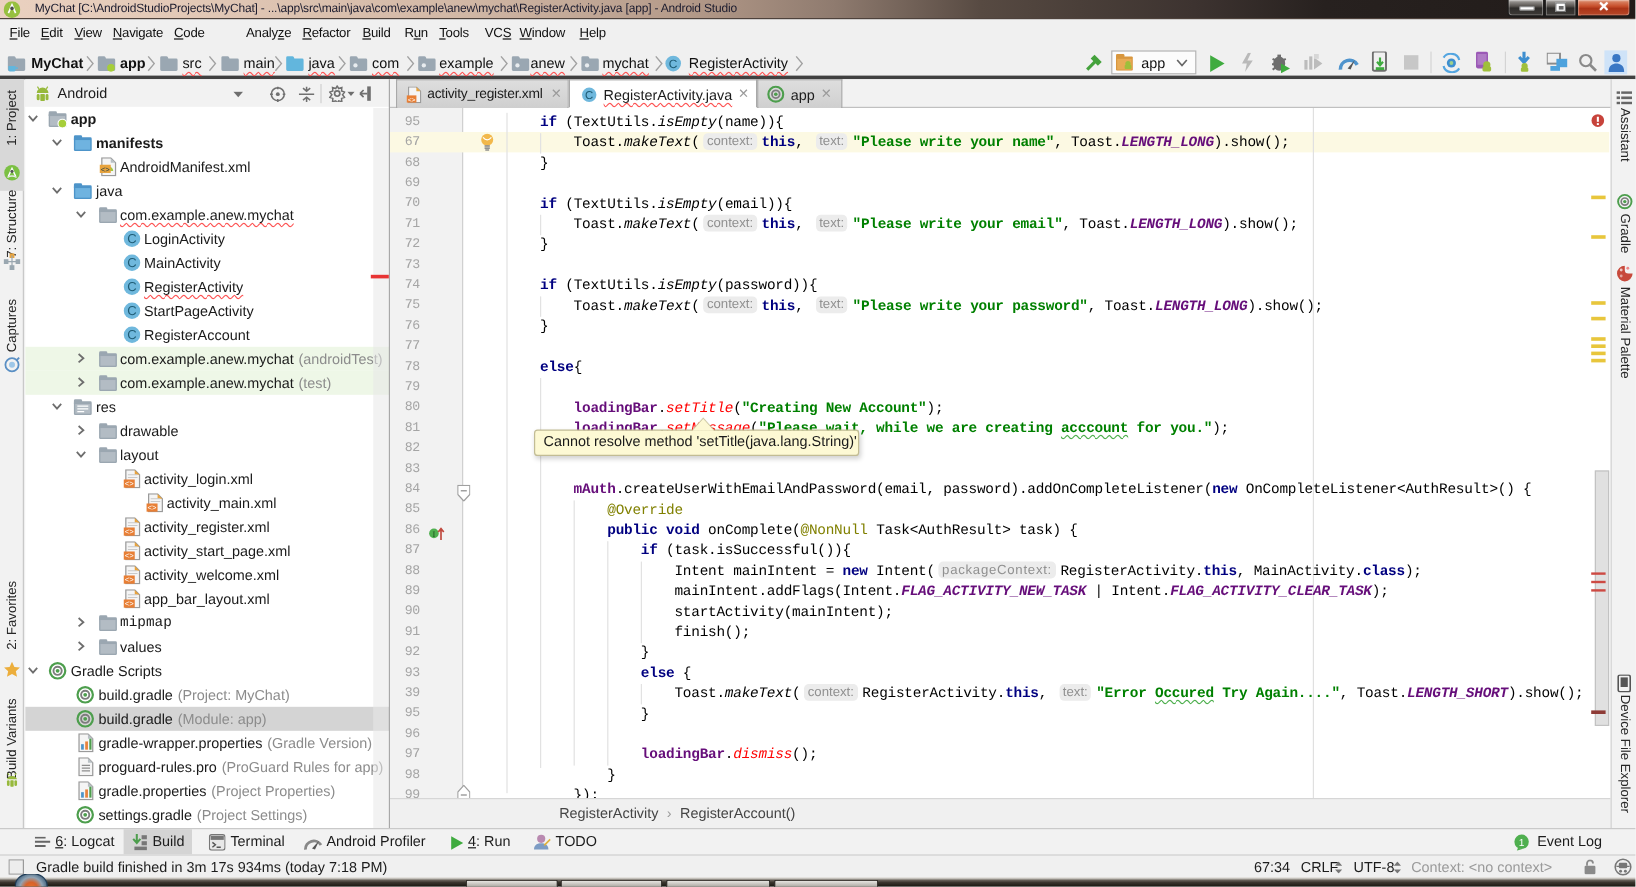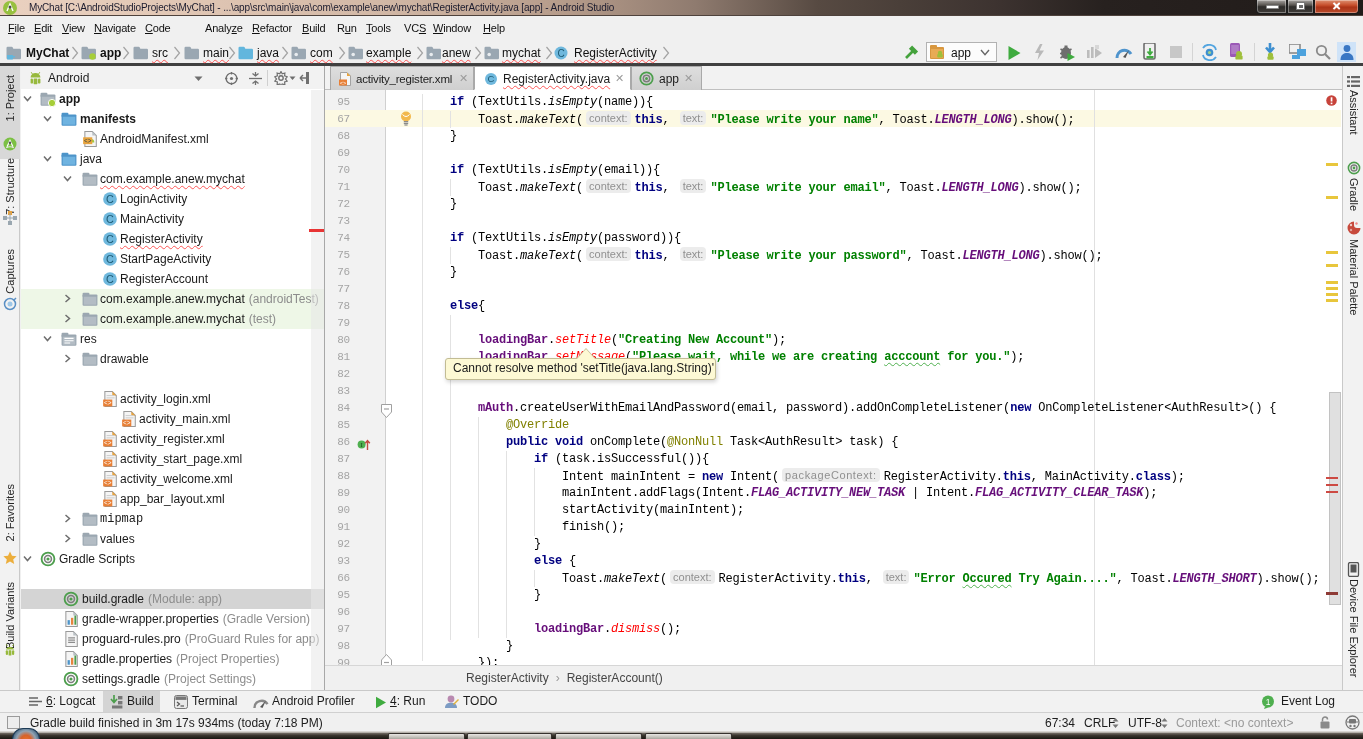--- a/index.html
+++ b/index.html
@@ -547,20 +547,31 @@
       <svg class="chevt" style="left:41px" width="11" height="11" viewBox="0 0 11 11">
         <path d="M3.5 2 L7.5 5.5 L3.5 9" stroke="#6e6e6e" stroke-width="1.5" fill="none"></path>
       </svg>
       <svg class="treeicon" style="left:61px" width="14" height="14" viewBox="0 0 14 14">
         <rect x="0.5" y="1.5" width="6" height="4" rx="1" fill="#9ba7b1"></rect>
         <rect x="0.5" y="3" width="13" height="10" rx="1" fill="#9ba7b1"></rect>
         <rect x="1.5" y="5" width="11" height="7" fill="#b3bcc4"></rect>
       </svg>
       <span class="" style="position:absolute;left:79px;">drawable</span>
     </div>
+  <div class="row" style="top:280px;">
+      <svg class="chevt" style="left:41px" width="11" height="11" viewBox="0 0 11 11">
+        <path d="M2 3.5 L5.5 7.5 L9 3.5" stroke="#6e6e6e" stroke-width="1.5" fill="none"></path>
+      </svg>
+      <svg class="treeicon" style="left:61px" width="14" height="14" viewBox="0 0 14 14">
+        <rect x="0.5" y="1.5" width="6" height="4" rx="1" fill="#9ba7b1"></rect>
+        <rect x="0.5" y="3" width="13" height="10" rx="1" fill="#9ba7b1"></rect>
+        <rect x="1.5" y="5" width="11" height="7" fill="#b3bcc4"></rect>
+      </svg>
+      <span class="" style="position:absolute;left:79px;">layout</span>
+    </div>
   <div class="row" style="top:300px;">
       <svg class="treeicon" style="left:81px" width="14" height="14" viewBox="0 0 14 14">
         <path d="M2.5 0.5 H9 L12.5 4 V13.5 H2.5 Z" fill="#f5f5f5" stroke="#9a9a9a" stroke-width="0.9"></path>
         <path d="M9 0.5 L12.5 4 H9 Z" fill="#e8a33d"></path>
         <path d="M4 4 H11 M4 6 H11" stroke="#c9c9c9" stroke-width="0.8"></path>
         <rect x="1" y="7.5" width="8" height="6" fill="#e87f35"></rect>
         <text x="5" y="12.6" font-size="5.5" text-anchor="middle" fill="#fff" font-family="Liberation Mono">&lt;&gt;</text>
       </svg>
       <span class="" style="position:absolute;left:99px;">activity_login.xml</span>
     </div>
@@ -639,20 +650,28 @@
   <div class="row" style="top:460px;">
       <svg class="chevt" style="left:1px" width="11" height="11" viewBox="0 0 11 11">
         <path d="M2 3.5 L5.5 7.5 L9 3.5" stroke="#6e6e6e" stroke-width="1.5" fill="none"></path>
       </svg>
       <svg class="treeicon" style="left:19px" width="14" height="14" viewBox="0 0 14 14">
         <circle cx="7" cy="7" r="5.6" fill="none" stroke="#4d9e4d" stroke-width="1.6"></circle>
         <circle cx="7" cy="7" r="3" fill="none" stroke="#7d7d7d" stroke-width="1.4"></circle>
         <circle cx="7" cy="7" r="1.4" fill="#4d9e4d"></circle>
       </svg>
       <span class="" style="position:absolute;left:38px;">Gradle Scripts</span>
+    </div>
+  <div class="row" style="top:480px;">
+      <svg class="treeicon" style="left:42px" width="14" height="14" viewBox="0 0 14 14">
+        <circle cx="7" cy="7" r="5.6" fill="none" stroke="#4d9e4d" stroke-width="1.6"></circle>
+        <circle cx="7" cy="7" r="3" fill="none" stroke="#7d7d7d" stroke-width="1.4"></circle>
+        <circle cx="7" cy="7" r="1.4" fill="#4d9e4d"></circle>
+      </svg>
+      <span class="" style="position:absolute;left:61px;">build.gradle<span class="gray" style="margin-left:4px">(Project: MyChat)</span></span>
     </div>
   <div class="row" style="top:500px;background:#d4d4d4;">
       <svg class="treeicon" style="left:42px" width="14" height="14" viewBox="0 0 14 14">
         <circle cx="7" cy="7" r="5.6" fill="none" stroke="#4d9e4d" stroke-width="1.6"></circle>
         <circle cx="7" cy="7" r="3" fill="none" stroke="#7d7d7d" stroke-width="1.4"></circle>
         <circle cx="7" cy="7" r="1.4" fill="#4d9e4d"></circle>
       </svg>
       <span class="" style="position:absolute;left:61px;">build.gradle<span class="gray" style="margin-left:4px">(Module: app)</span></span>
     </div>
   <div class="row" style="top:520px;">
@@ -788,21 +807,21 @@
   <div class="lnum" style="top:394.5px">89</div>
   <div class="codeline" style="top:394.5px">                        mainIntent.addFlags(Intent.<span class="cst">FLAG_ACTIVITY_NEW_TASK</span> | Intent.<span class="cst">FLAG_ACTIVITY_CLEAR_TASK</span>);</div>
   <div class="lnum" style="top:411.5px">90</div>
   <div class="codeline" style="top:411.5px">                        startActivity(mainIntent);</div>
   <div class="lnum" style="top:428.5px">91</div>
   <div class="codeline" style="top:428.5px">                        finish();</div>
   <div class="lnum" style="top:445.5px">92</div>
   <div class="codeline" style="top:445.5px">                    }</div>
   <div class="lnum" style="top:462.5px">93</div>
   <div class="codeline" style="top:462.5px">                    <span class="kw">else</span> {</div>
-  <div class="lnum" style="top:479.5px">66</div>
+  <div class="lnum" style="top:479.5px">39</div>
   <div class="codeline" style="top:479.5px">                        Toast.<span class="ital">makeText</span>(<span class="hint" style="">context:</span>RegisterActivity.<span class="kw">this</span>, <span class="hint" style="">text:</span><span class="str">"Error <span class="sq-green">Occured</span> Try Again...."</span>, Toast.<span class="cst">LENGTH_SHORT</span>).show();</div>
   <div class="lnum" style="top:496.5px">95</div>
   <div class="codeline" style="top:496.5px">                    }</div>
   <div class="lnum" style="top:513.5px">96</div>
   <div class="lnum" style="top:530.5px">97</div>
   <div class="codeline" style="top:530.5px">                    <span class="fld">loadingBar</span>.<span class="err">dismiss</span>();</div>
   <div class="lnum" style="top:547.5px">98</div>
   <div class="codeline" style="top:547.5px">                }</div>
   <div class="lnum" style="top:564.5px">99</div>
   <div class="codeline" style="top:564.5px">            });</div>

